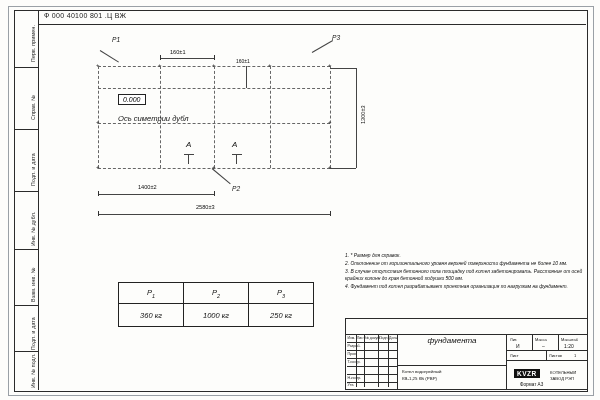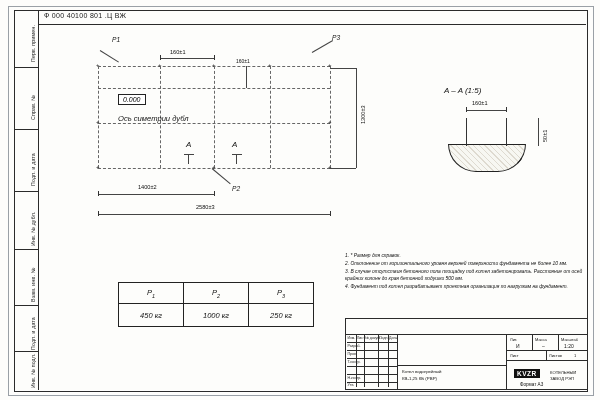--- a/index.html
+++ b/index.html
@@ -145,70 +145,56 @@
     <div class="tick" style="left:38px;top:163px"></div>
     <div class="tick" style="left:154px;top:163px"></div>
     <div class="dimtxt" style="left:78px;top:156px">1400±2</div>
 
     <div class="thin" style="left:38px;top:186px;width:232px;height:1px"></div>
     <div class="tick" style="left:38px;top:183px"></div>
     <div class="tick" style="left:270px;top:183px"></div>
     <div class="dimtxt" style="left:136px;top:176px">2580±3</div>
   </div>
 
-  <div style="position:absolute;left:430px;top:86px;width:150px;height:110px">
-    <div class="sectitle" style="left:14px;top:0">A – A (1:5)</div>
-
-    <div class="secbox" style="left:18px;top:58px;width:76px;height:26px;border-radius:0 0 38px 38px"></div>
-    <div class="bolt" style="left:36px;top:32px;height:28px"></div>
-    <div class="bolt" style="left:76px;top:32px;height:28px"></div>
-
-    <div class="thin" style="left:36px;top:24px;width:40px;height:1px"></div>
-    <div class="tick" style="left:36px;top:21px"></div>
-    <div class="tick" style="left:76px;top:21px"></div>
-    <div class="dimtxt" style="left:42px;top:14px">160±1</div>
-
-    <div class="thin" style="left:108px;top:32px;width:1px;height:28px"></div>
-    <div class="dimtxt" style="left:112px;top:56px;transform:rotate(-90deg);transform-origin:left top">50±1</div>
-  </div>
 
   <div class="notes">
     <p>1. * Размер для справок.</p>
     <p>2. Отклонение от горизонтального уровня верхней поверхности фундамента не более 10 мм.</p>
     <p>3. В случае отсутствия бетонного пола площадку под котел забетонировать. Расстояние от осей крайних колонн до края бетонной подушки 500 мм.</p>
     <p>4. Фундамент под котел разрабатывает проектная организация по нагрузкам на фундамент.</p>
   </div>
 
   <table class="ptable">
     <tbody>
         <tr>
       <td class="head"><i>P</i><span class="sub">1</span></td>
       <td class="head"><i>P</i><span class="sub">2</span></td>
       <td class="head"><i>P</i><span class="sub">3</span></td>
     </tr>
     <tr>
-      <td>450 кг</td>
+      <td>360 кг</td>
       <td>1000 кг</td>
       <td>250 кг</td>
     </tr>
   </tbody>
     </table>
 
   <div class="stamp">
     <div class="stamp-div" style="left:0;top:15px;width:241px;height:1.2px"></div>
     <div class="stamp-div" style="left:51px;top:15px;width:1.2px;height:55px"></div>
     <div class="stamp-div" style="left:160px;top:15px;width:1.2px;height:55px"></div>
     <div class="stamp-div" style="left:160px;top:31px;width:81px;height:1px"></div>
     <div class="stamp-div" style="left:52px;top:46px;width:108px;height:1px"></div>
     <div class="stamp-div" style="left:186px;top:15px;width:1px;height:16px"></div>
     <div class="stamp-div" style="left:212px;top:15px;width:1px;height:16px"></div>
     <div class="stamp-div" style="left:200px;top:31px;width:1px;height:10px"></div>
     <div class="stamp-div" style="left:160px;top:41px;width:81px;height:1px"></div>
 
     <div class="stamp-title">
+      <div>фундамента</div>
     </div>
 
     <div class="sr" style="left:56px;top:50px">Котел водогрейный</div>
     <div class="sr" style="left:56px;top:57px">КВ-1,25 КБ (РВР)</div>
 
     <div class="sr" style="left:164px;top:18px;font-size:4px">Лит.</div>
     <div class="sr" style="left:189px;top:18px;font-size:4px">Масса</div>
     <div class="sr" style="left:215px;top:18px;font-size:4px">Масштаб</div>
     <div class="sr" style="left:170px;top:24px;font-size:5px">И</div>
     <div class="sr" style="left:196px;top:24px;font-size:5px">–</div>

